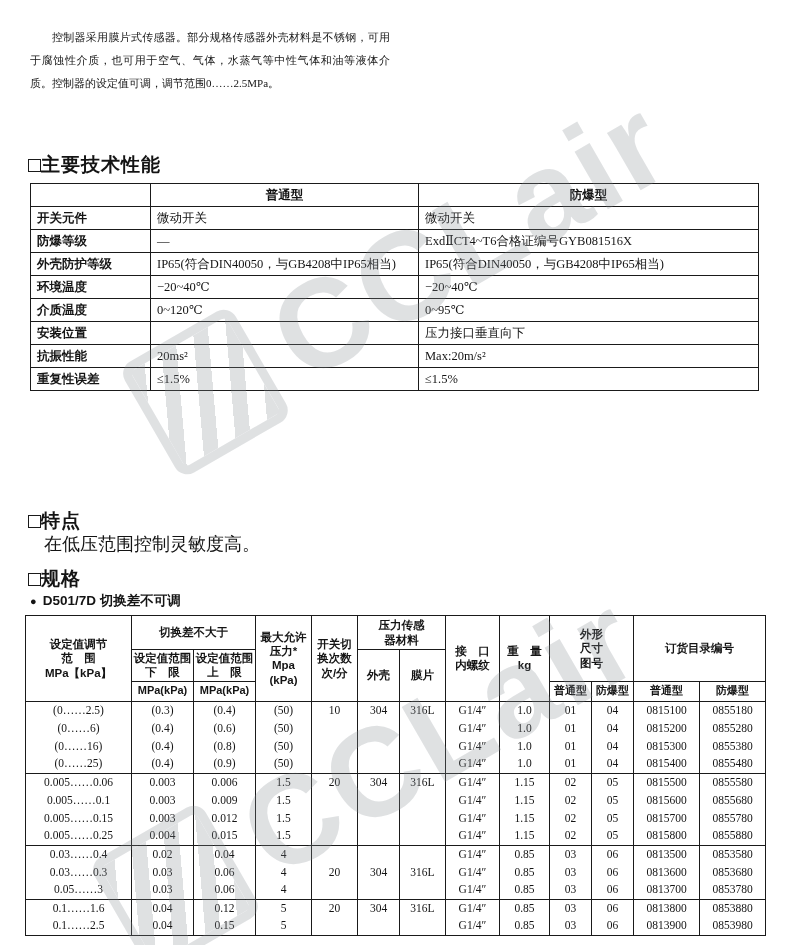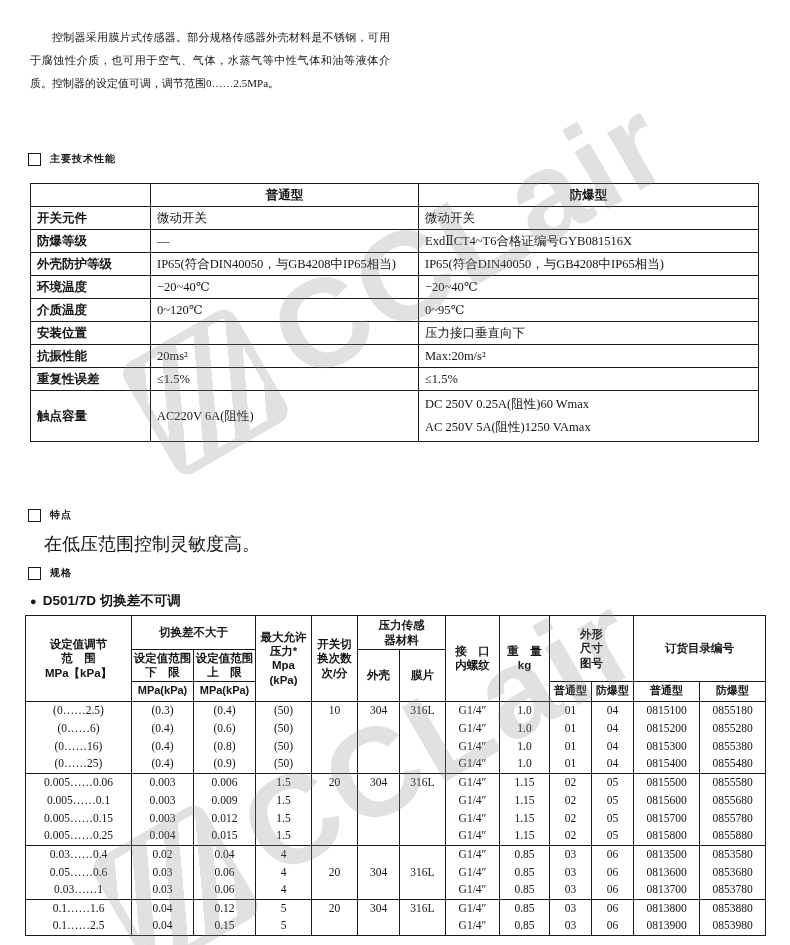--- a/index.html
+++ b/index.html
@@ -11,23 +11,23 @@
   }
 
   
   .intro {
     position:absolute; left:30px; top:26px; width:360px;
     font-size:11px; line-height:23px; text-indent:2em; text-align:justify;
   }
 
   
   .section-title {
-    position:absolute; left:28px; display:flex; align-items:center; gap:9px;
+    position:absolute; left:28px; display:flex; align-items:center; 
     font-family:"Liberation Sans","DejaVu Sans",sans-serif;
-    font-weight:700; font-size:10px; letter-spacing:1px;
+    font-weight:700; font-size:19px; letter-spacing:1px;
   }
   .checkbox { width:13px; height:13px; border:1.5px solid #1a1a1a; display:inline-block; flex:none; background:transparent; }
   #sec-tech { top:152px; }
   #sec-features { top:508px;align-items:center; }
   #sec-spec { top:566px; }
   .features-text { position:absolute; left:44px; top:532px; font-size:18px; }
   .spec-model {
     position:absolute; left:30px; top:592px; display:flex; align-items:center; gap:6px;
     font-family:"Liberation Sans","DejaVu Sans",sans-serif; font-weight:700; font-size:13.5px;
   }
@@ -147,28 +147,20 @@
         </tr>
         <tr>
           <td class="label">抗振性能</td>
           <td class="val">20ms²</td>
           <td class="val">Max:20m/s²</td>
         </tr>
         <tr>
           <td class="label">重复性误差</td>
           <td class="val">≤1.5%</td>
           <td class="val">≤1.5%</td>
-        </tr>
-        <tr>
-          <td class="label">触点容量</td>
-          <td class="val">AC220V 6A(阻性)</td>
-          <td class="val">
-            <div class="line">DC 250V 0.25A(阻性)60 Wmax</div>
-            <div class="line">AC 250V 5A(阻性)1250 VAmax</div>
-          </td>
         </tr>
       </tbody>
   </table>
 
   <div class="section-title" id="sec-features">
     <span class="checkbox"></span>
     <span>特点</span>
   </div>
   <p class="features-text">在低压范围控制灵敏度高。</p>
 
@@ -355,33 +347,33 @@
           <td class="merged v-mid" rowspan="3">304</td>
           <td class="merged v-mid" rowspan="3">316L</td>
           <td>G1/4″</td>
           <td>0.85</td>
           <td>03</td>
           <td>06</td>
           <td>0813500</td>
           <td>0853580</td>
         </tr>
         <tr>
-          <td>0.05……0.6</td>
+          <td>0.03……0.3</td>
           <td>0.03</td>
           <td>0.06</td>
           <td>4</td>
           <td>G1/4″</td>
           <td>0.85</td>
           <td>03</td>
           <td>06</td>
           <td>0813600</td>
           <td>0853680</td>
         </tr>
         <tr>
-          <td>0.03……1</td>
+          <td>0.05……3</td>
           <td>0.03</td>
           <td>0.06</td>
           <td>4</td>
           <td>G1/4″</td>
           <td>0.85</td>
           <td>03</td>
           <td>06</td>
           <td>0813700</td>
           <td>0853780</td>
         </tr>

